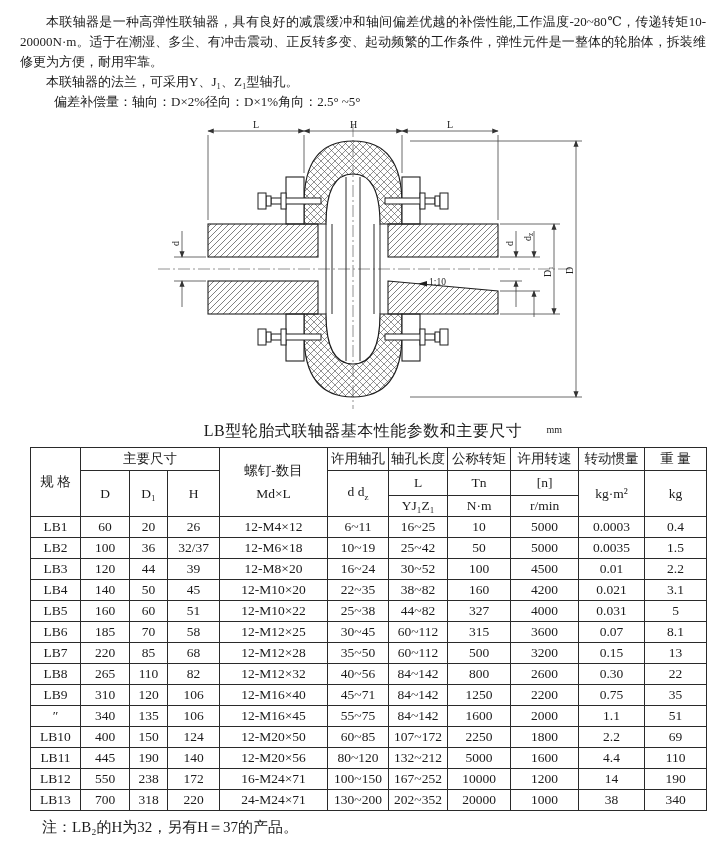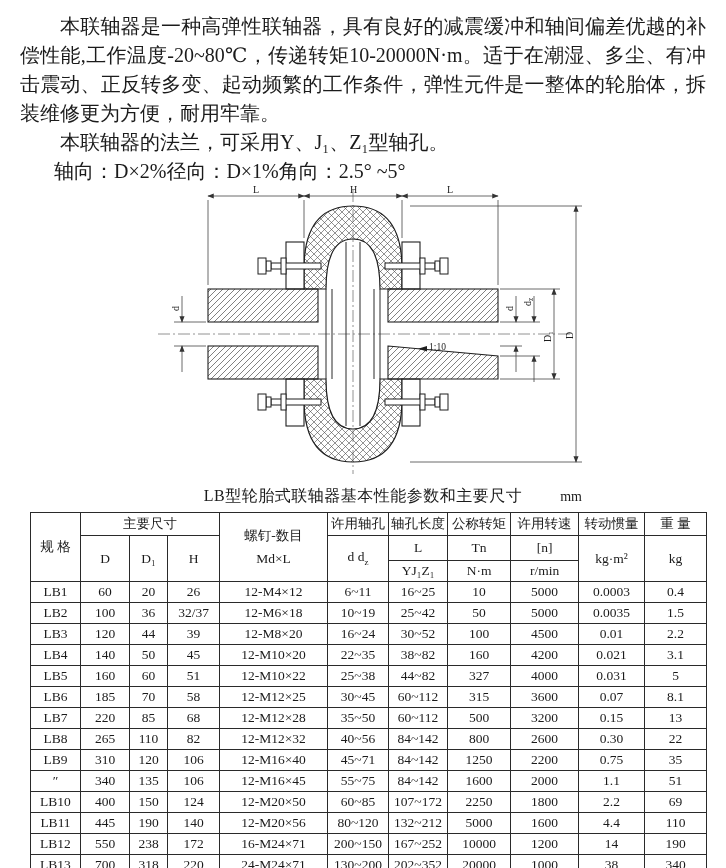--- a/index.html
+++ b/index.html
@@ -5,32 +5,32 @@
   html,body { margin:0; padding:0; background:#f6f6f4; }
   .page {
     position:relative; width:726px; height:868px; margin:0 auto;
     background:#ffffff; box-sizing:border-box;
     padding:12px 20px 0 20px;
     font-family:"Liberation Serif","DejaVu Serif",serif;
     color:#1b1b1b;
     overflow:hidden;
   }
   
-  .intro { font-size:20px; line-height:29px; text-align:justify; }
+  .intro { font-size:13px; line-height:20px; text-align:justify; }
   .intro p { margin:0; text-indent:2em; }
   .comp { display:flex; margin-left:34px; }
   .comp-label { white-space:nowrap; }
   .comp-items { display:flex; flex-direction:row; }
   .comp-item { height:21px; white-space:nowrap; }
   
   .fig { margin:6px 0 0 98px; }
   
   .tbl-title-row { position:relative; text-align:center; margin-top:2px; height:24px; }
   .tbl-title { font-size:16px; font-weight:normal; letter-spacing:0.5px; }
-  .tbl-unit { position:absolute; right:124px; top:3px; font-size:14px; }
+  .tbl-unit { position:absolute; right:144px; top:3px; font-size:10px; }
   
   table.spec { border-collapse:collapse; table-layout:fixed; width:676px; margin:2px 0 0 10px; }
   table.spec th, table.spec td {
     border:1px solid #2a2a2a; text-align:center; vertical-align:middle;
     padding:0; font-weight:normal; font-size:13.5px; line-height:1.15;
     overflow:hidden; white-space:nowrap;
   }
   table.spec { border:1.5px solid #1f1f1f; }
   thead tr.h1 th { height:22px; }
   thead tr.h2 th { height:24px; }
@@ -45,20 +45,21 @@
 </style>
 </head>
 <body>
 
 <div class="page">
 
   <div class="intro">
     <p>本联轴器是一种高弹性联轴器，具有良好的减震缓冲和轴间偏差优越的补偿性能,工作温度-20~80℃，传递转矩10-20000N·m。适于在潮湿、多尘、有冲击震动、正反转多变、起动频繁的工作条件，弹性元件是一整体的轮胎体，拆装维修更为方便，耐用牢靠。</p>
     <p>本联轴器的法兰，可采用Y、J₁、Z₁型轴孔。</p>
     <div class="comp">
+      <span class="comp-label">偏差补偿量：</span>
       <span class="comp-items">
         <span class="comp-item"><span>轴向：</span><span>D×2%</span></span>
         <span class="comp-item"><span>径向：</span><span>D×1%</span></span>
         <span class="comp-item"><span>角向：</span><span>2.5° ~5°</span></span>
       </span>
     </div>
   </div>
 
   <div class="fig">
   <svg width="480" height="296" viewBox="0 0 480 296">
@@ -393,21 +394,21 @@
           <td>1600</td>
           <td>4.4</td>
           <td>110</td>
         </tr>
         <tr>
           <td>LB12</td>
           <td>550</td>
           <td>238</td>
           <td>172</td>
           <td>16-M24×71</td>
-          <td>200~150</td>
+          <td>100~150</td>
           <td>167~252</td>
           <td>10000</td>
           <td>1200</td>
           <td>14</td>
           <td>190</td>
         </tr>
         <tr>
           <td>LB13</td>
           <td>700</td>
           <td>318</td>

